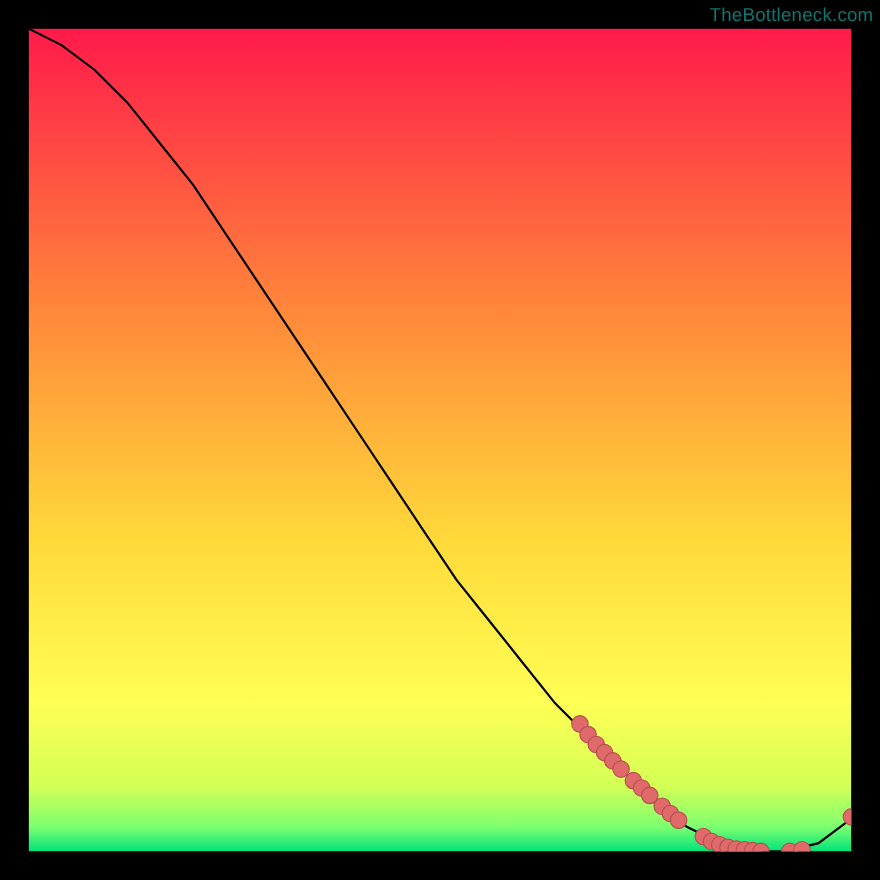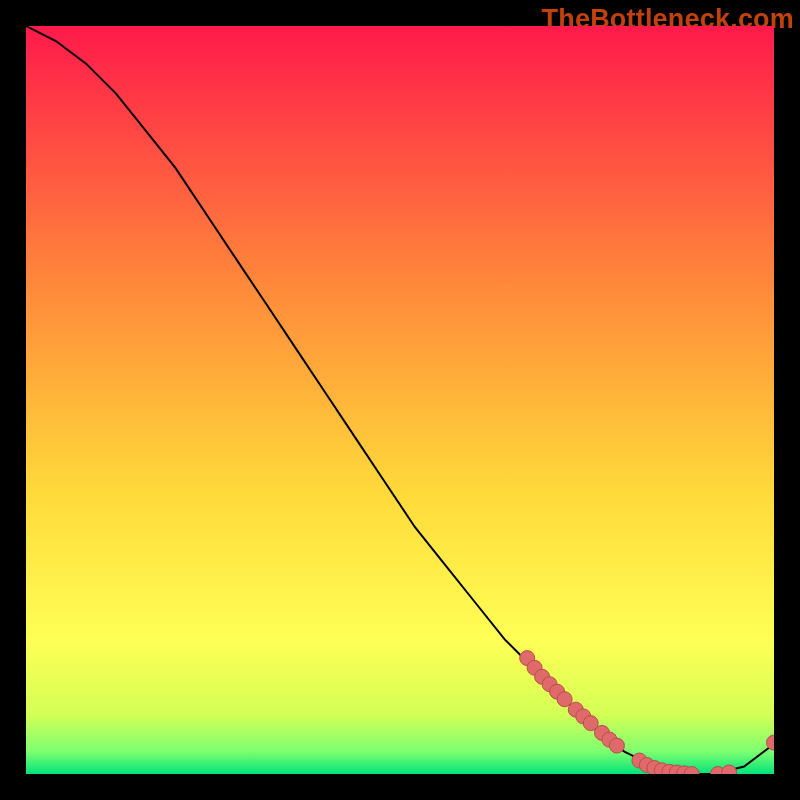--- a/index.html
+++ b/index.html
@@ -7,23 +7,23 @@
   .frame {
     position: relative;
     width: 800px;
     height: 800px;
     background: #000;
   }
   .watermark {
     position: absolute;
     top: 4px;
     right: 6px;
-    color: #c2410c;
-    font-size: 27px;
-    font-weight: 700;
+    color: #0f766e;
+    font-size: 17px;
+    font-weight: 400;
     letter-spacing: 0.2px;
   }
   .plot {
     position: absolute;
     left: 26px;
     top: 26px;
     width: 748px;
     height: 748px;
   }
   .plot svg { display: block; }

